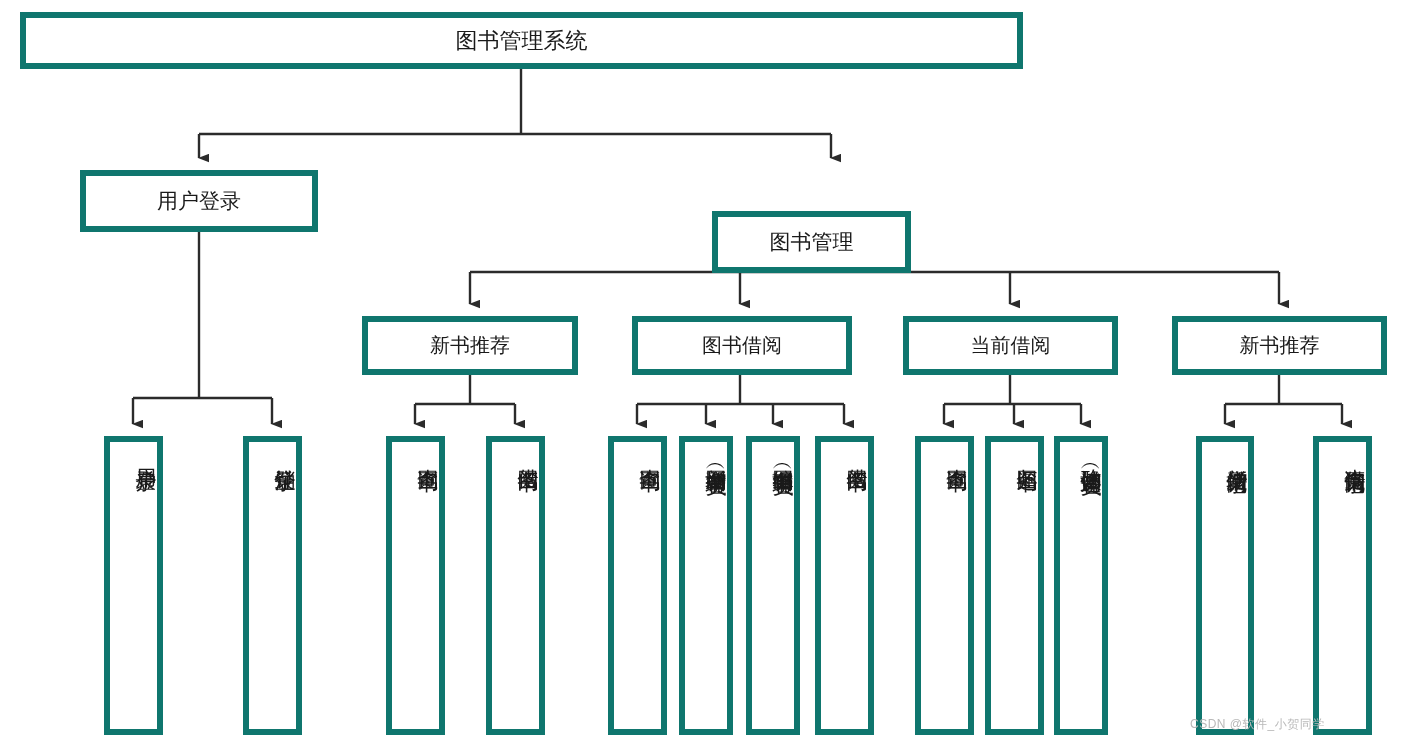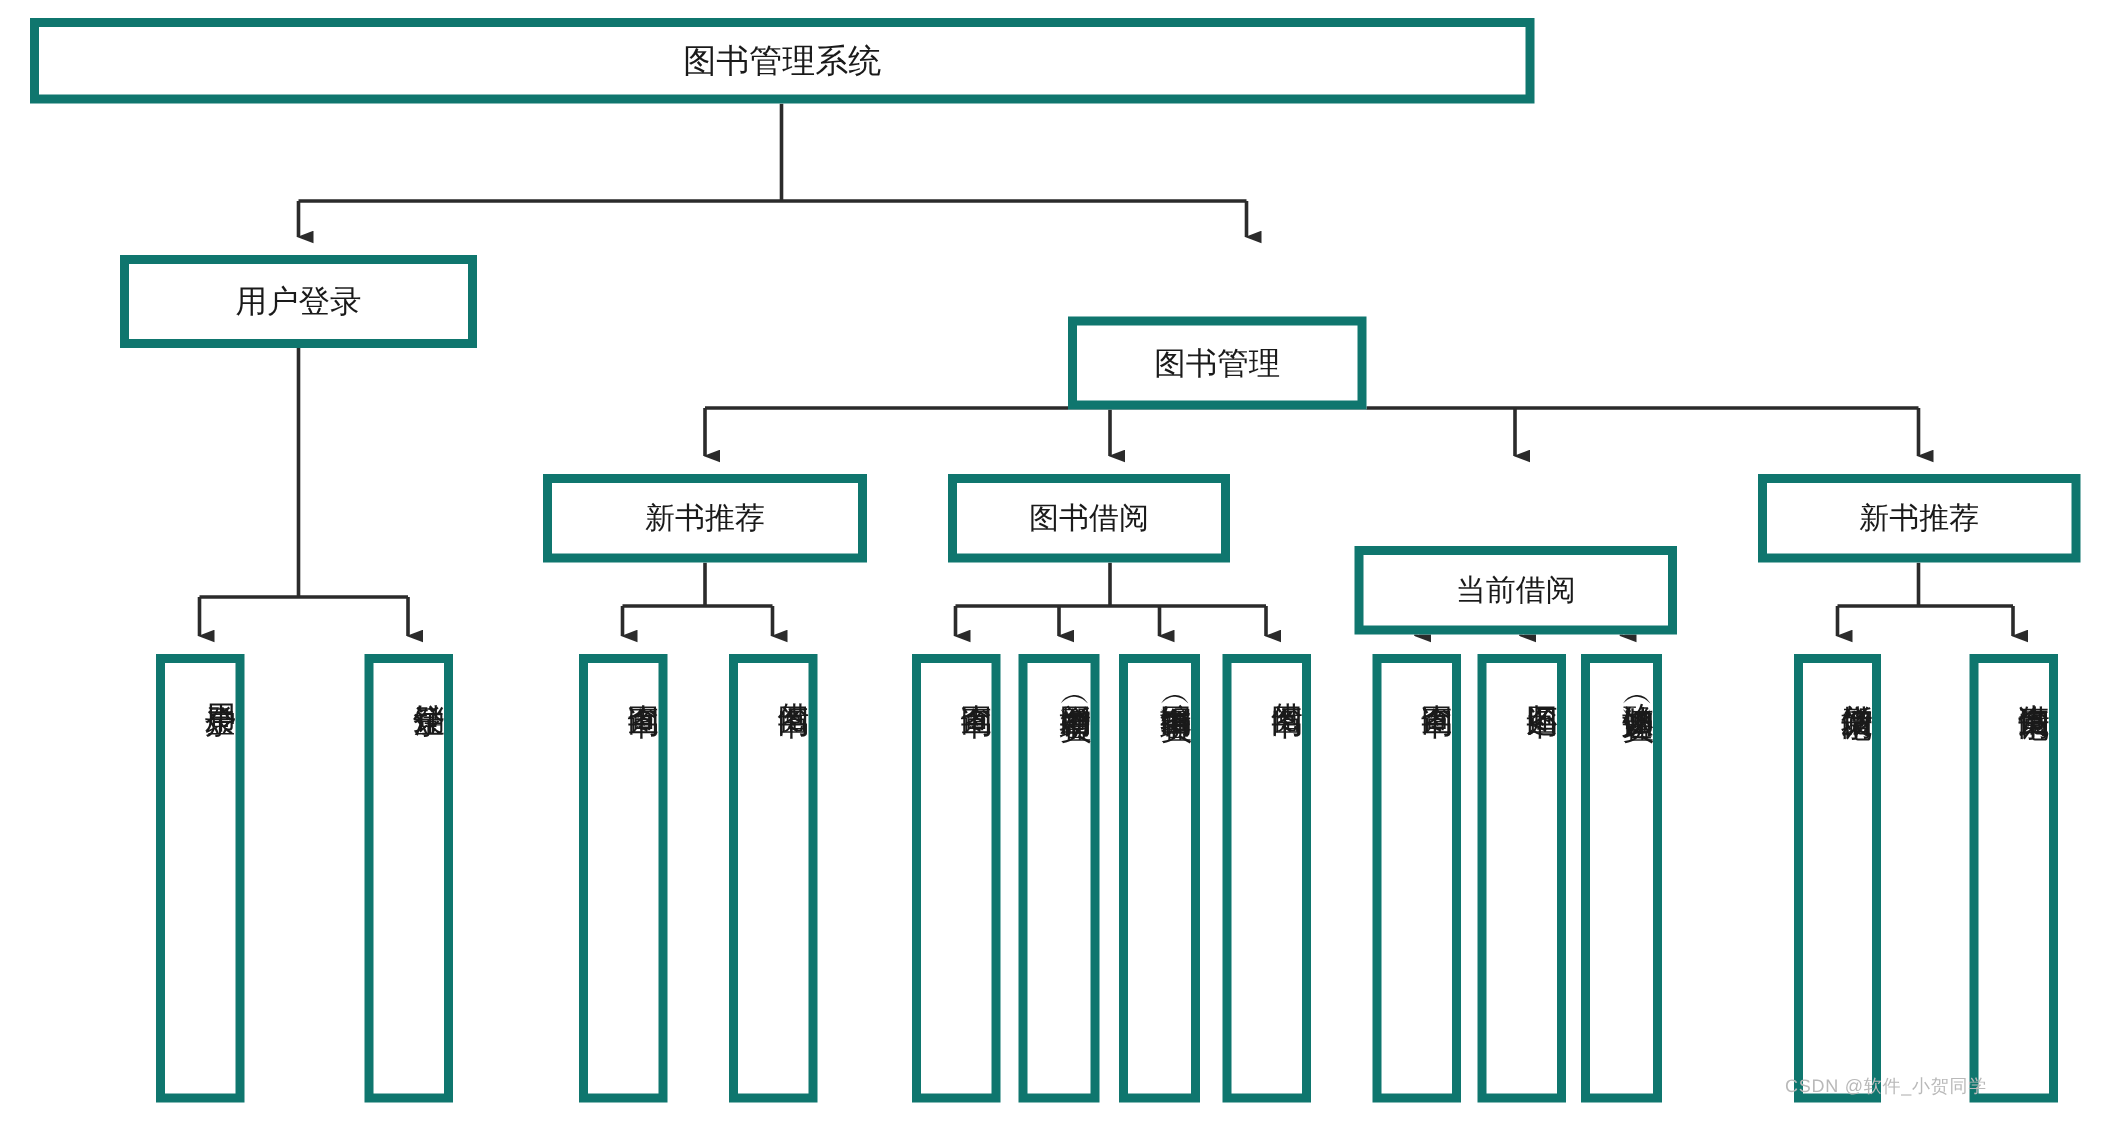--- a/index.html
+++ b/index.html
@@ -141,24 +141,24 @@
   <div class="node level1" id="n-l1-0" style="left: 80px; top: 170px; width: 238px; height: 62px;">
     <span class="node-label">用户登录</span>
   </div>
   <div class="node level1" id="n-l1-1" style="left: 712px; top: 170px; width: 199px; height: 62px; margin-top: 41px;">
     <span class="node-label">图书管理</span>
   </div>
 
   <div class="node level2" id="n-l2-0" style="left: 362px; top: 316px; width: 216px; height: 59px; font-family: Liberation Serif, serif;">
     <span class="node-label">新书推荐</span>
   </div>
-  <div class="node level2" id="n-l2-1" style="left: 632px; top: 316px; width: 188px; height: 59px;">
+  <div class="node level2" id="n-l2-1" style="left: 632px; top: 316px; width: 220px; height: 59px;">
     <span class="node-label">图书借阅</span>
   </div>
-  <div class="node level2" id="n-l2-2" style="left: 903px; top: 316px; width: 215px; height: 59px; margin-top: 48px;">
+  <div class="node level2" id="n-l2-2" style="left: 903px; top: 316px; width: 215px; height: 59px;">
     <span class="node-label">当前借阅</span>
   </div>
   <div class="node level2" id="n-l2-3" style="left: 1172px; top: 316px; width: 215px; height: 59px;">
     <span class="node-label">新书推荐</span>
   </div>
 
   <div class="node leaf" id="n-lf-0" style="left: 104px; top: 436px; width: 59px; height: 299px;">
     <span class="node-label">用户登录</span>
   </div>
   <div class="node leaf" id="n-lf-1" style="left: 243px; top: 436px; width: 59px; height: 299px;">

